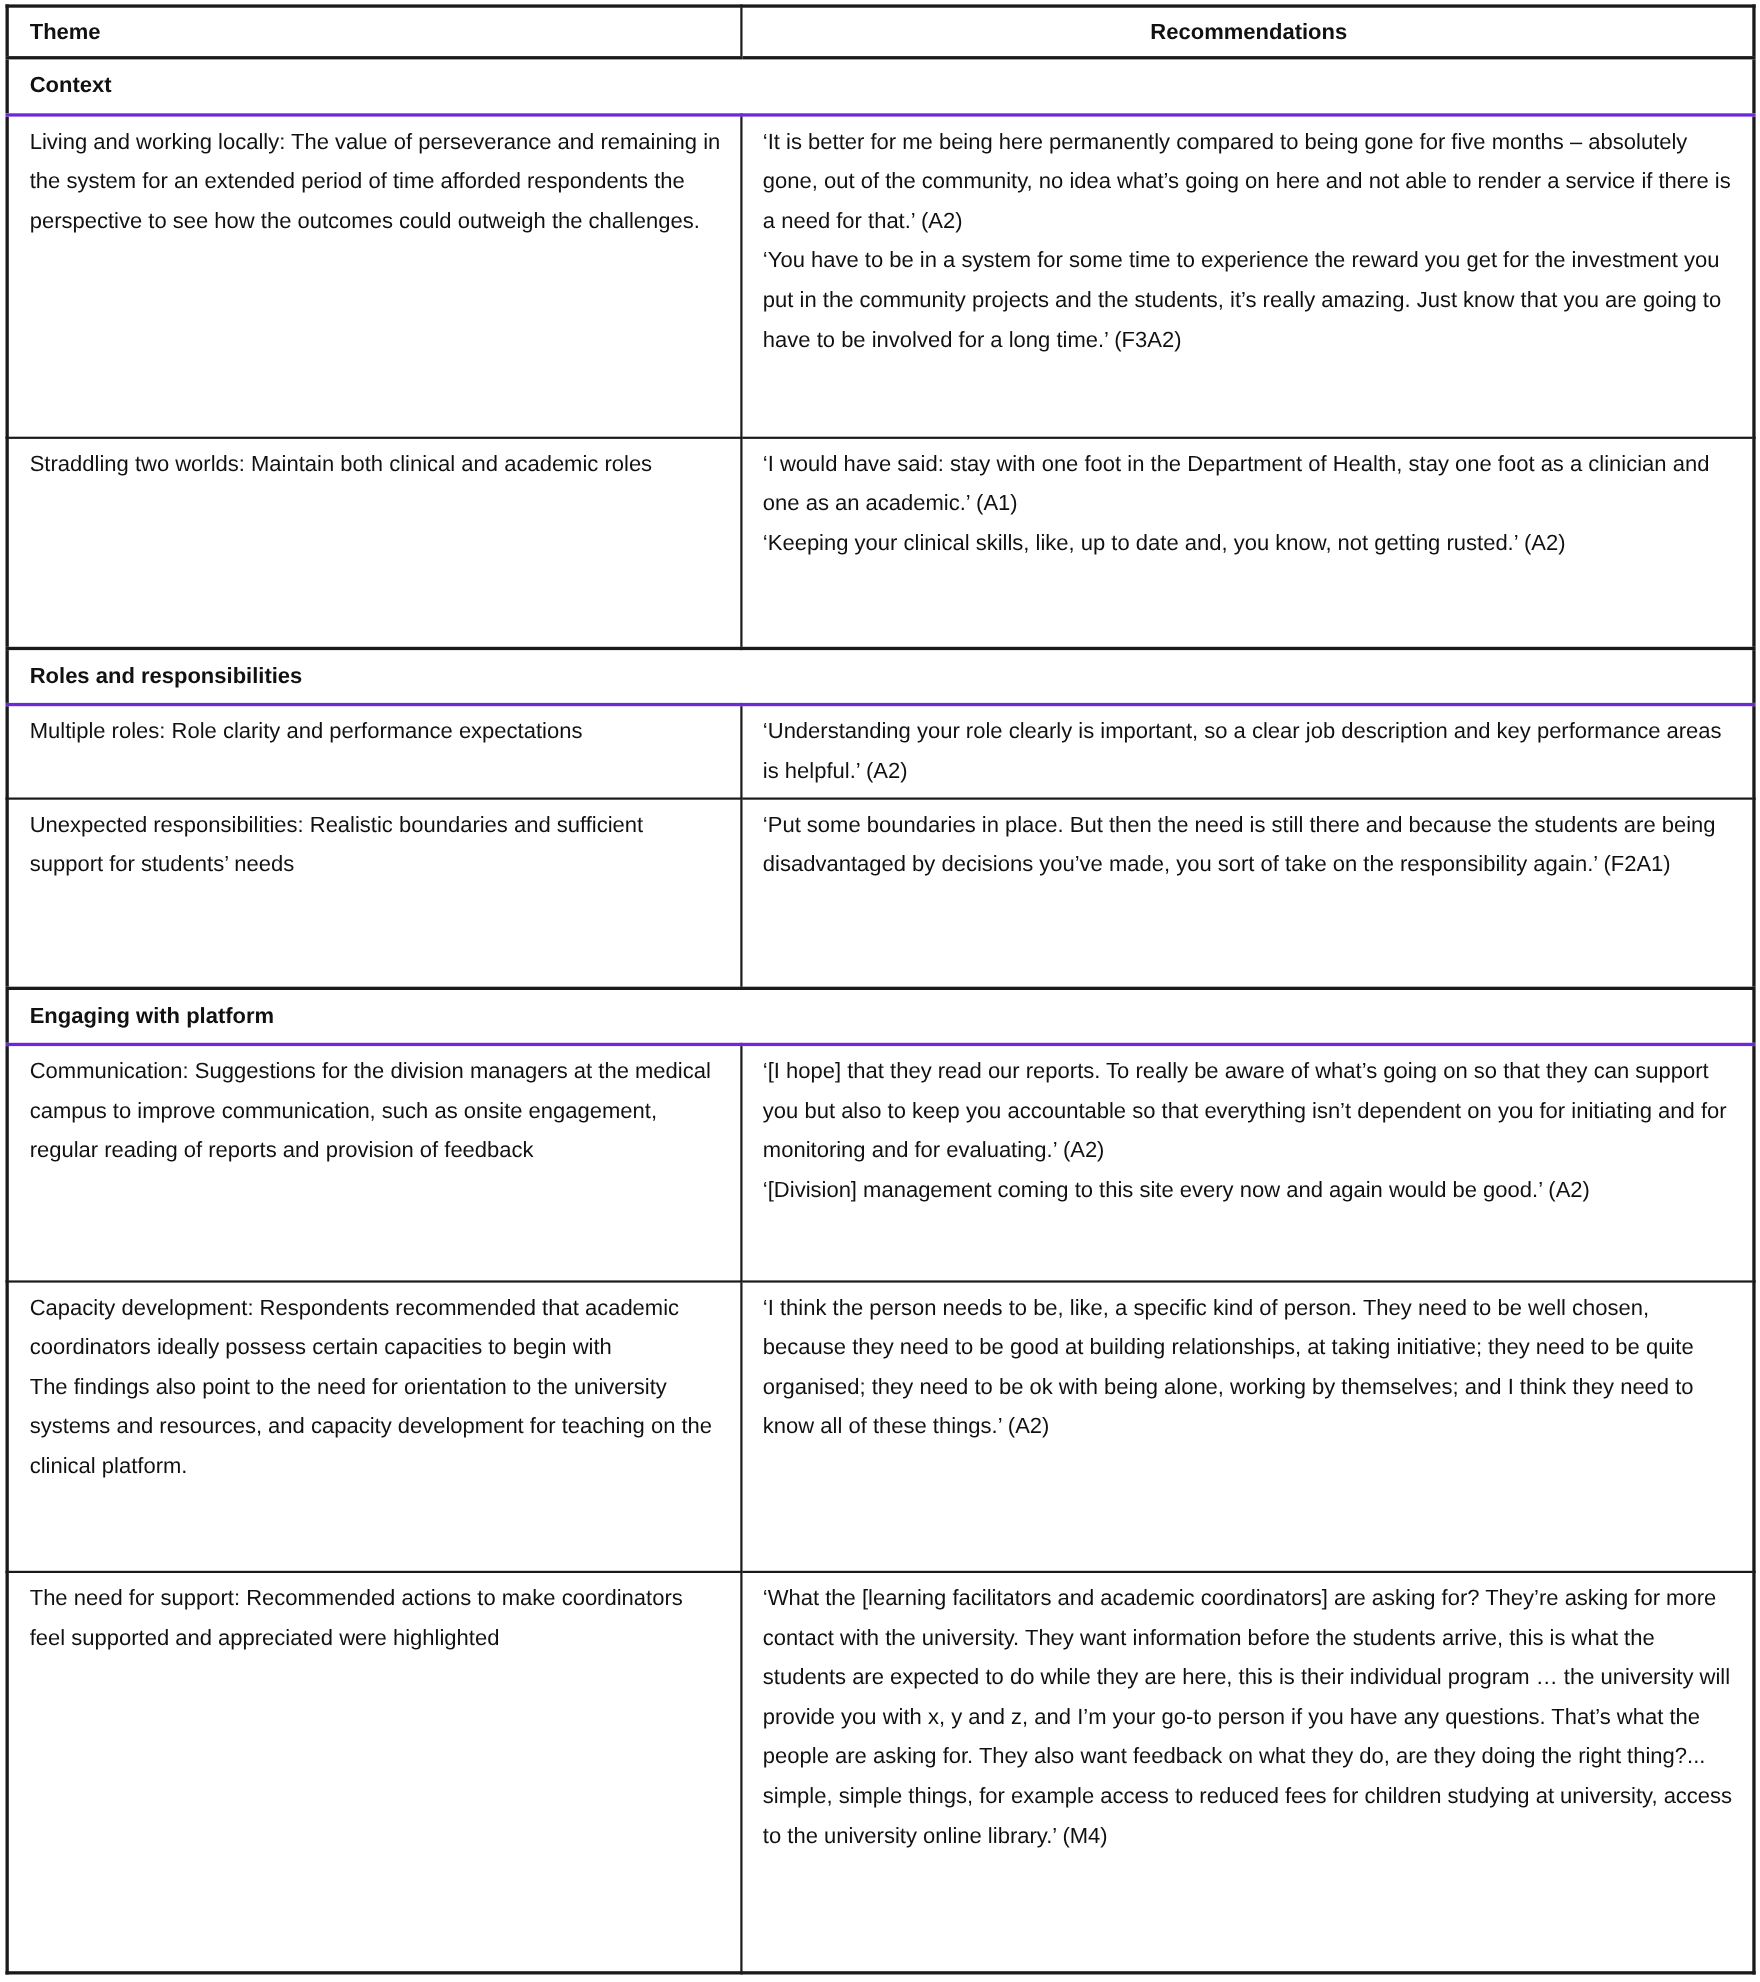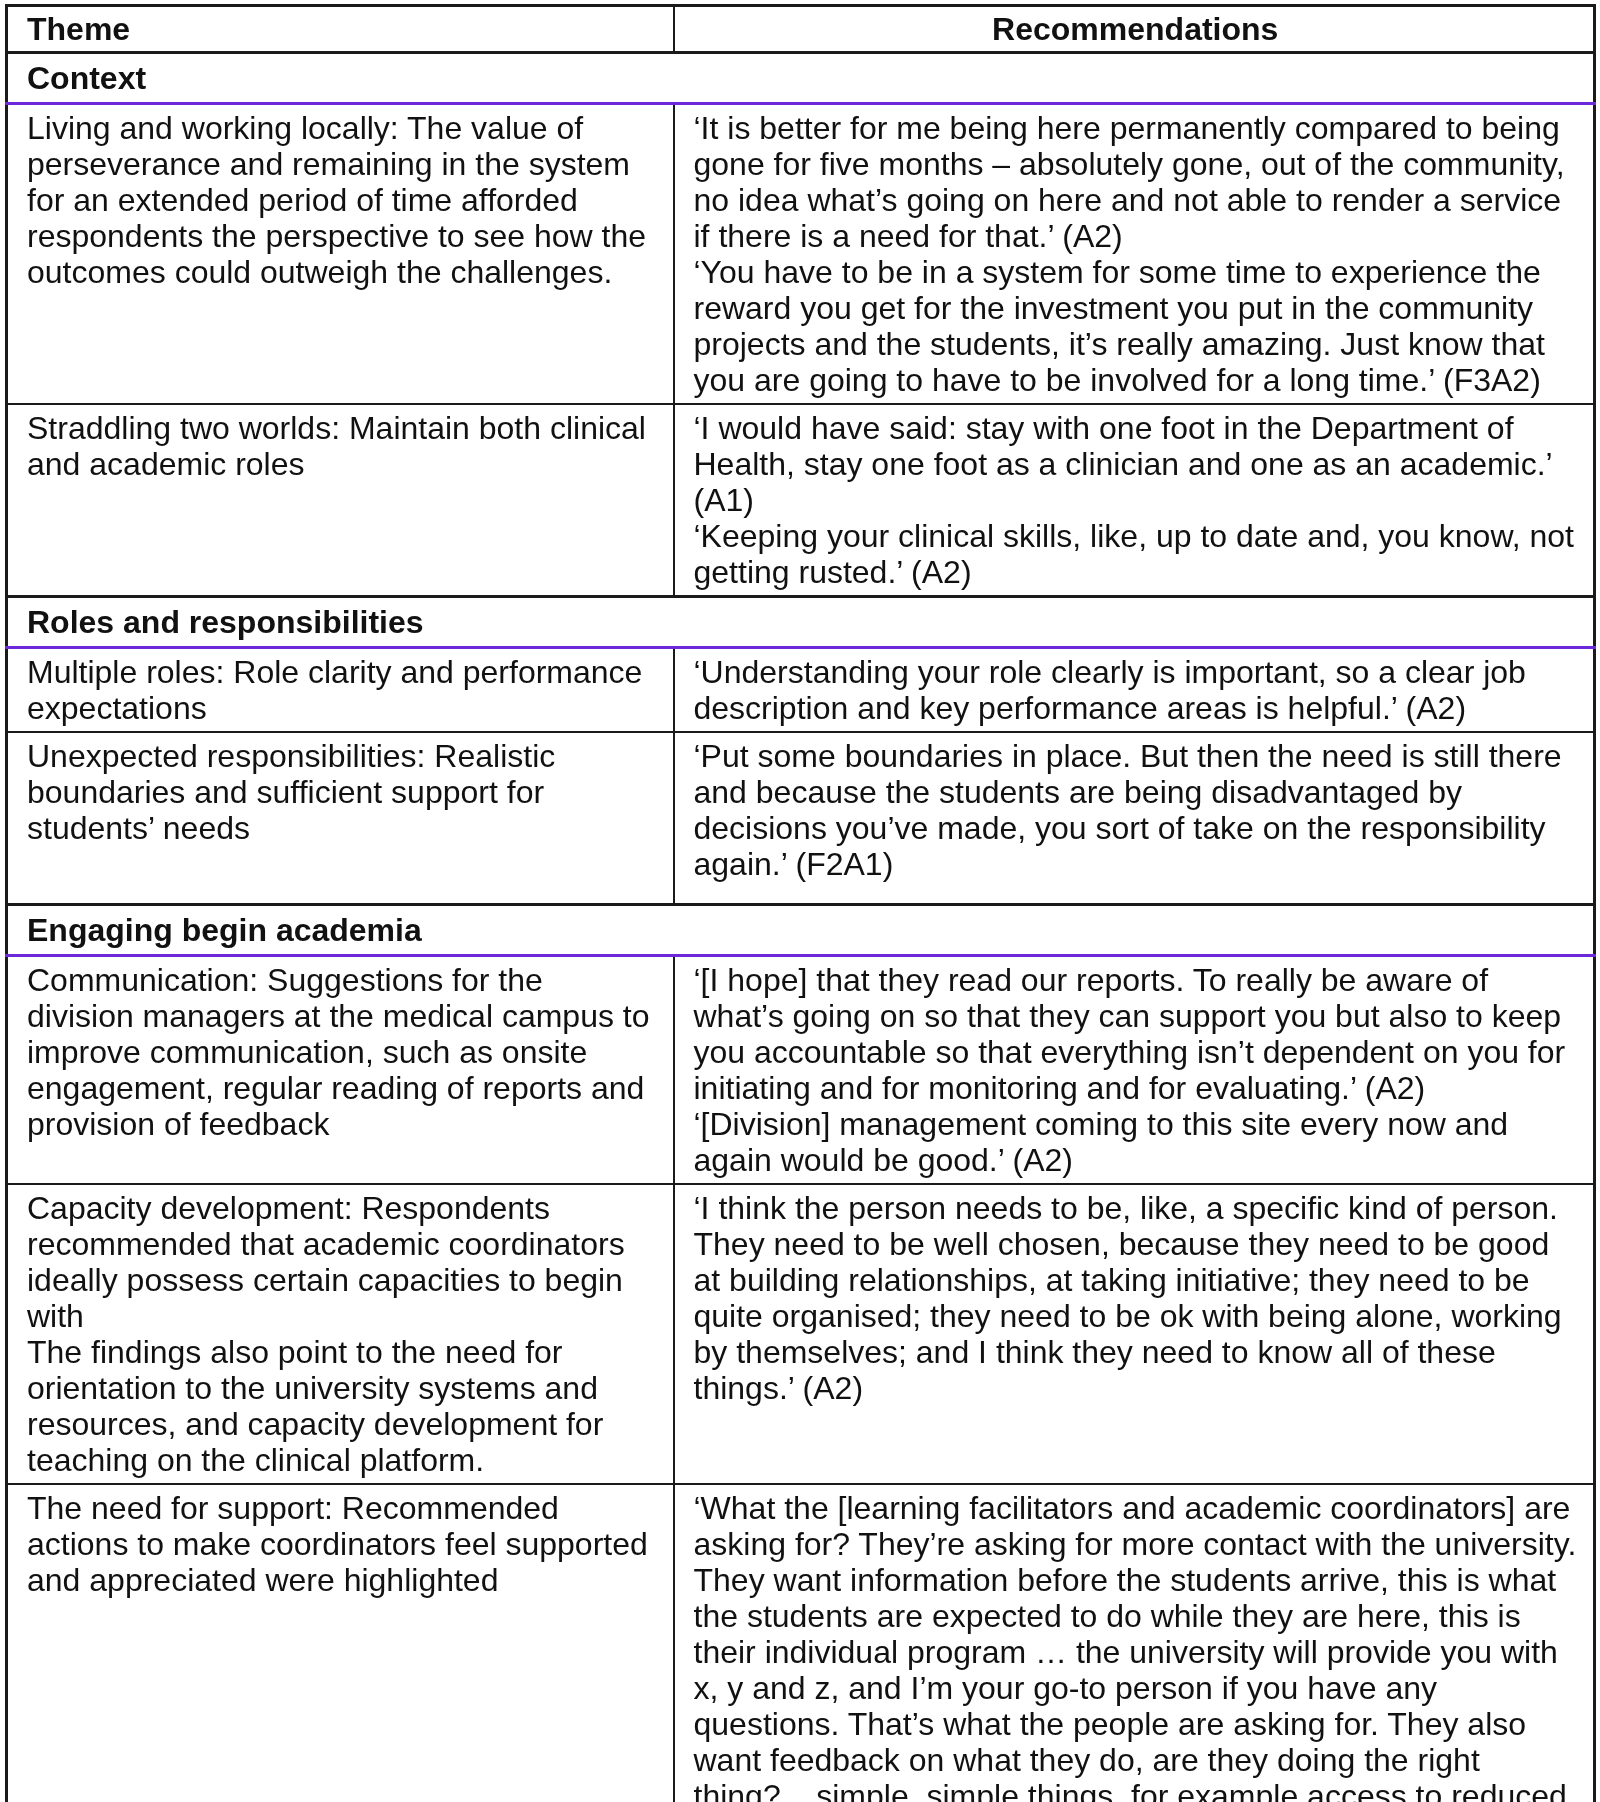--- a/index.html
+++ b/index.html
@@ -28,21 +28,21 @@
     border-collapse: collapse;
     table-layout: fixed;
     background: #ffffff;
   }
   col.col-theme { width: 667px; }
   col.col-recs  { width: 921px; }
   th, td {
     border: 2px solid #1a1a1a;
     vertical-align: top;
     padding: 5px 16px 5px 19px;
-    font-size: 32px;
+    font-size: 20px;
     line-height: 36px;
     color: #111111;
     word-wrap: break-word;
   }
   table.theme-table { border: 3px solid #1a1a1a; }
   th {
     font-weight: bold;
     border-bottom: 3px solid #1a1a1a;
     padding-top: 4px;
     padding-bottom: 4px;
@@ -126,21 +126,21 @@
     <tr class="h-row4">
       <td>
         <p>Unexpected responsibilities: Realistic boundaries and sufficient support for students’ needs</p>
       </td>
       <td>
         <p>‘Put some boundaries in place. But then the need is still there and because the students are being disadvantaged by decisions you’ve made, you sort of take on the responsibility again.’ (F2A1)</p>
       </td>
     </tr>
 
     <tr class="h-section">
-      <td class="section-cell" colspan="2">Engaging begin academia</td>
+      <td class="section-cell" colspan="2">Engaging with platform</td>
     </tr>
 
     <tr class="h-row5">
       <td>
         <p>Communication: Suggestions for the division managers at the medical campus to improve communication, such as onsite engagement, regular reading of reports and provision of feedback</p>
       </td>
       <td>
         <p>‘[I hope] that they read our reports. To really be aware of what’s going on so that they can support you but also to keep you accountable so that everything isn’t dependent on you for initiating and for monitoring and for evaluating.’ (A2)</p>
         <p>‘[Division] management coming to this site every now and again would be good.’ (A2)</p>
       </td>

